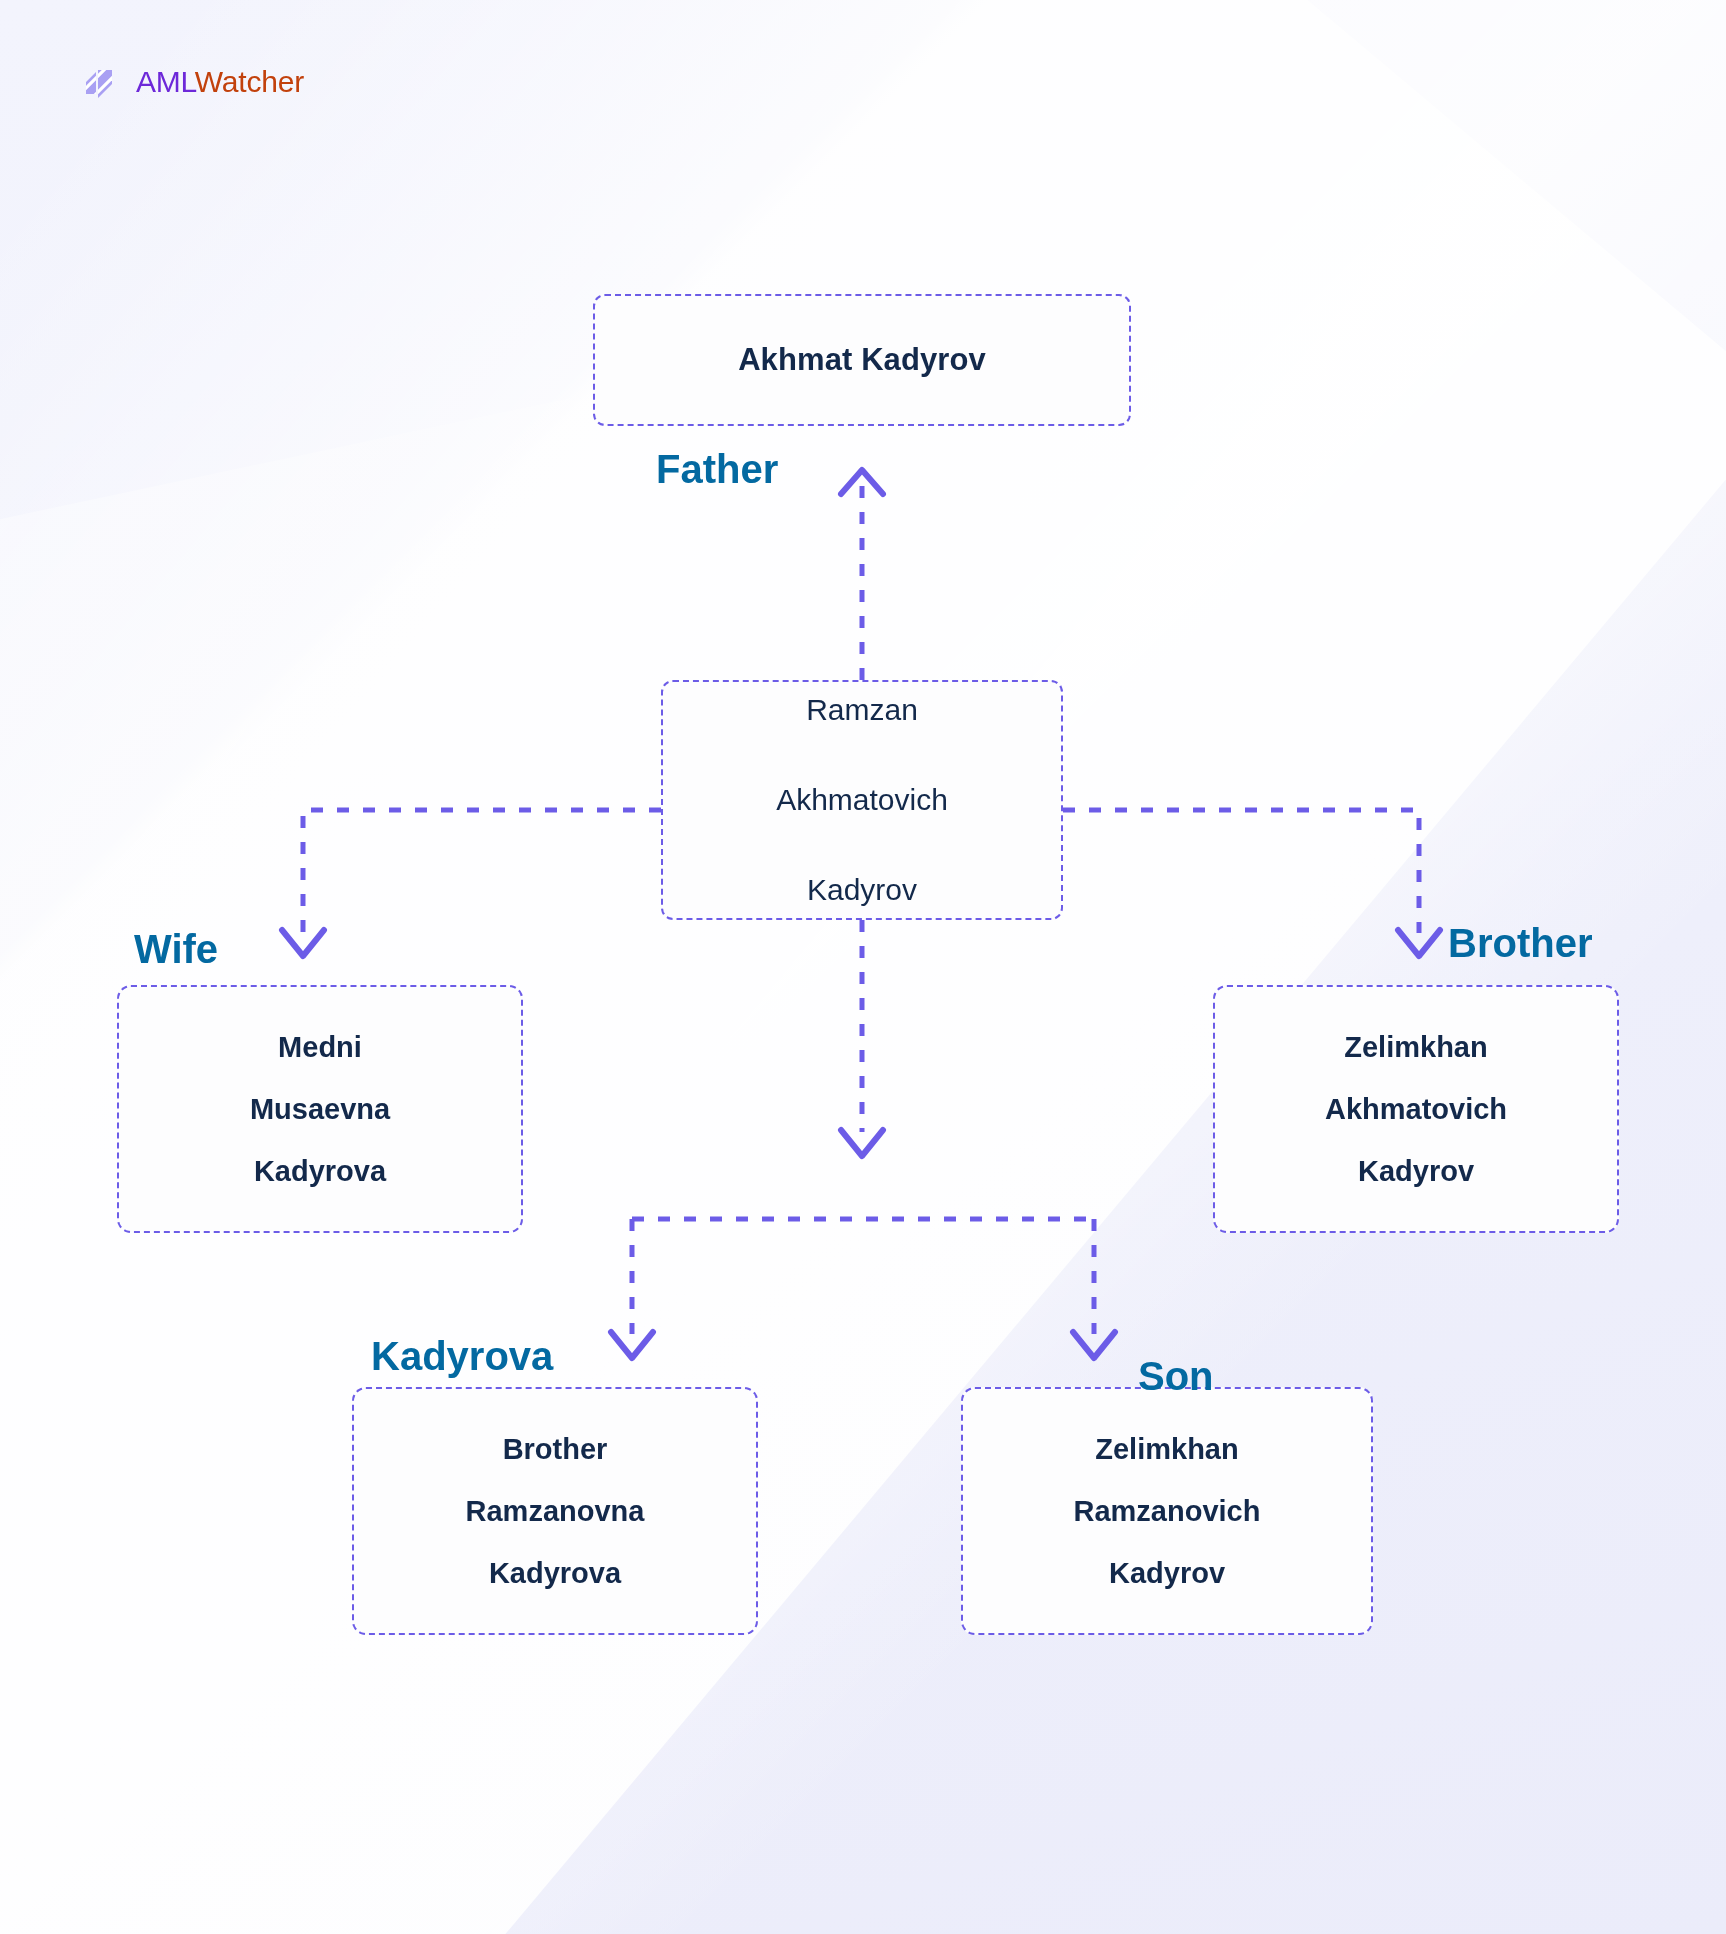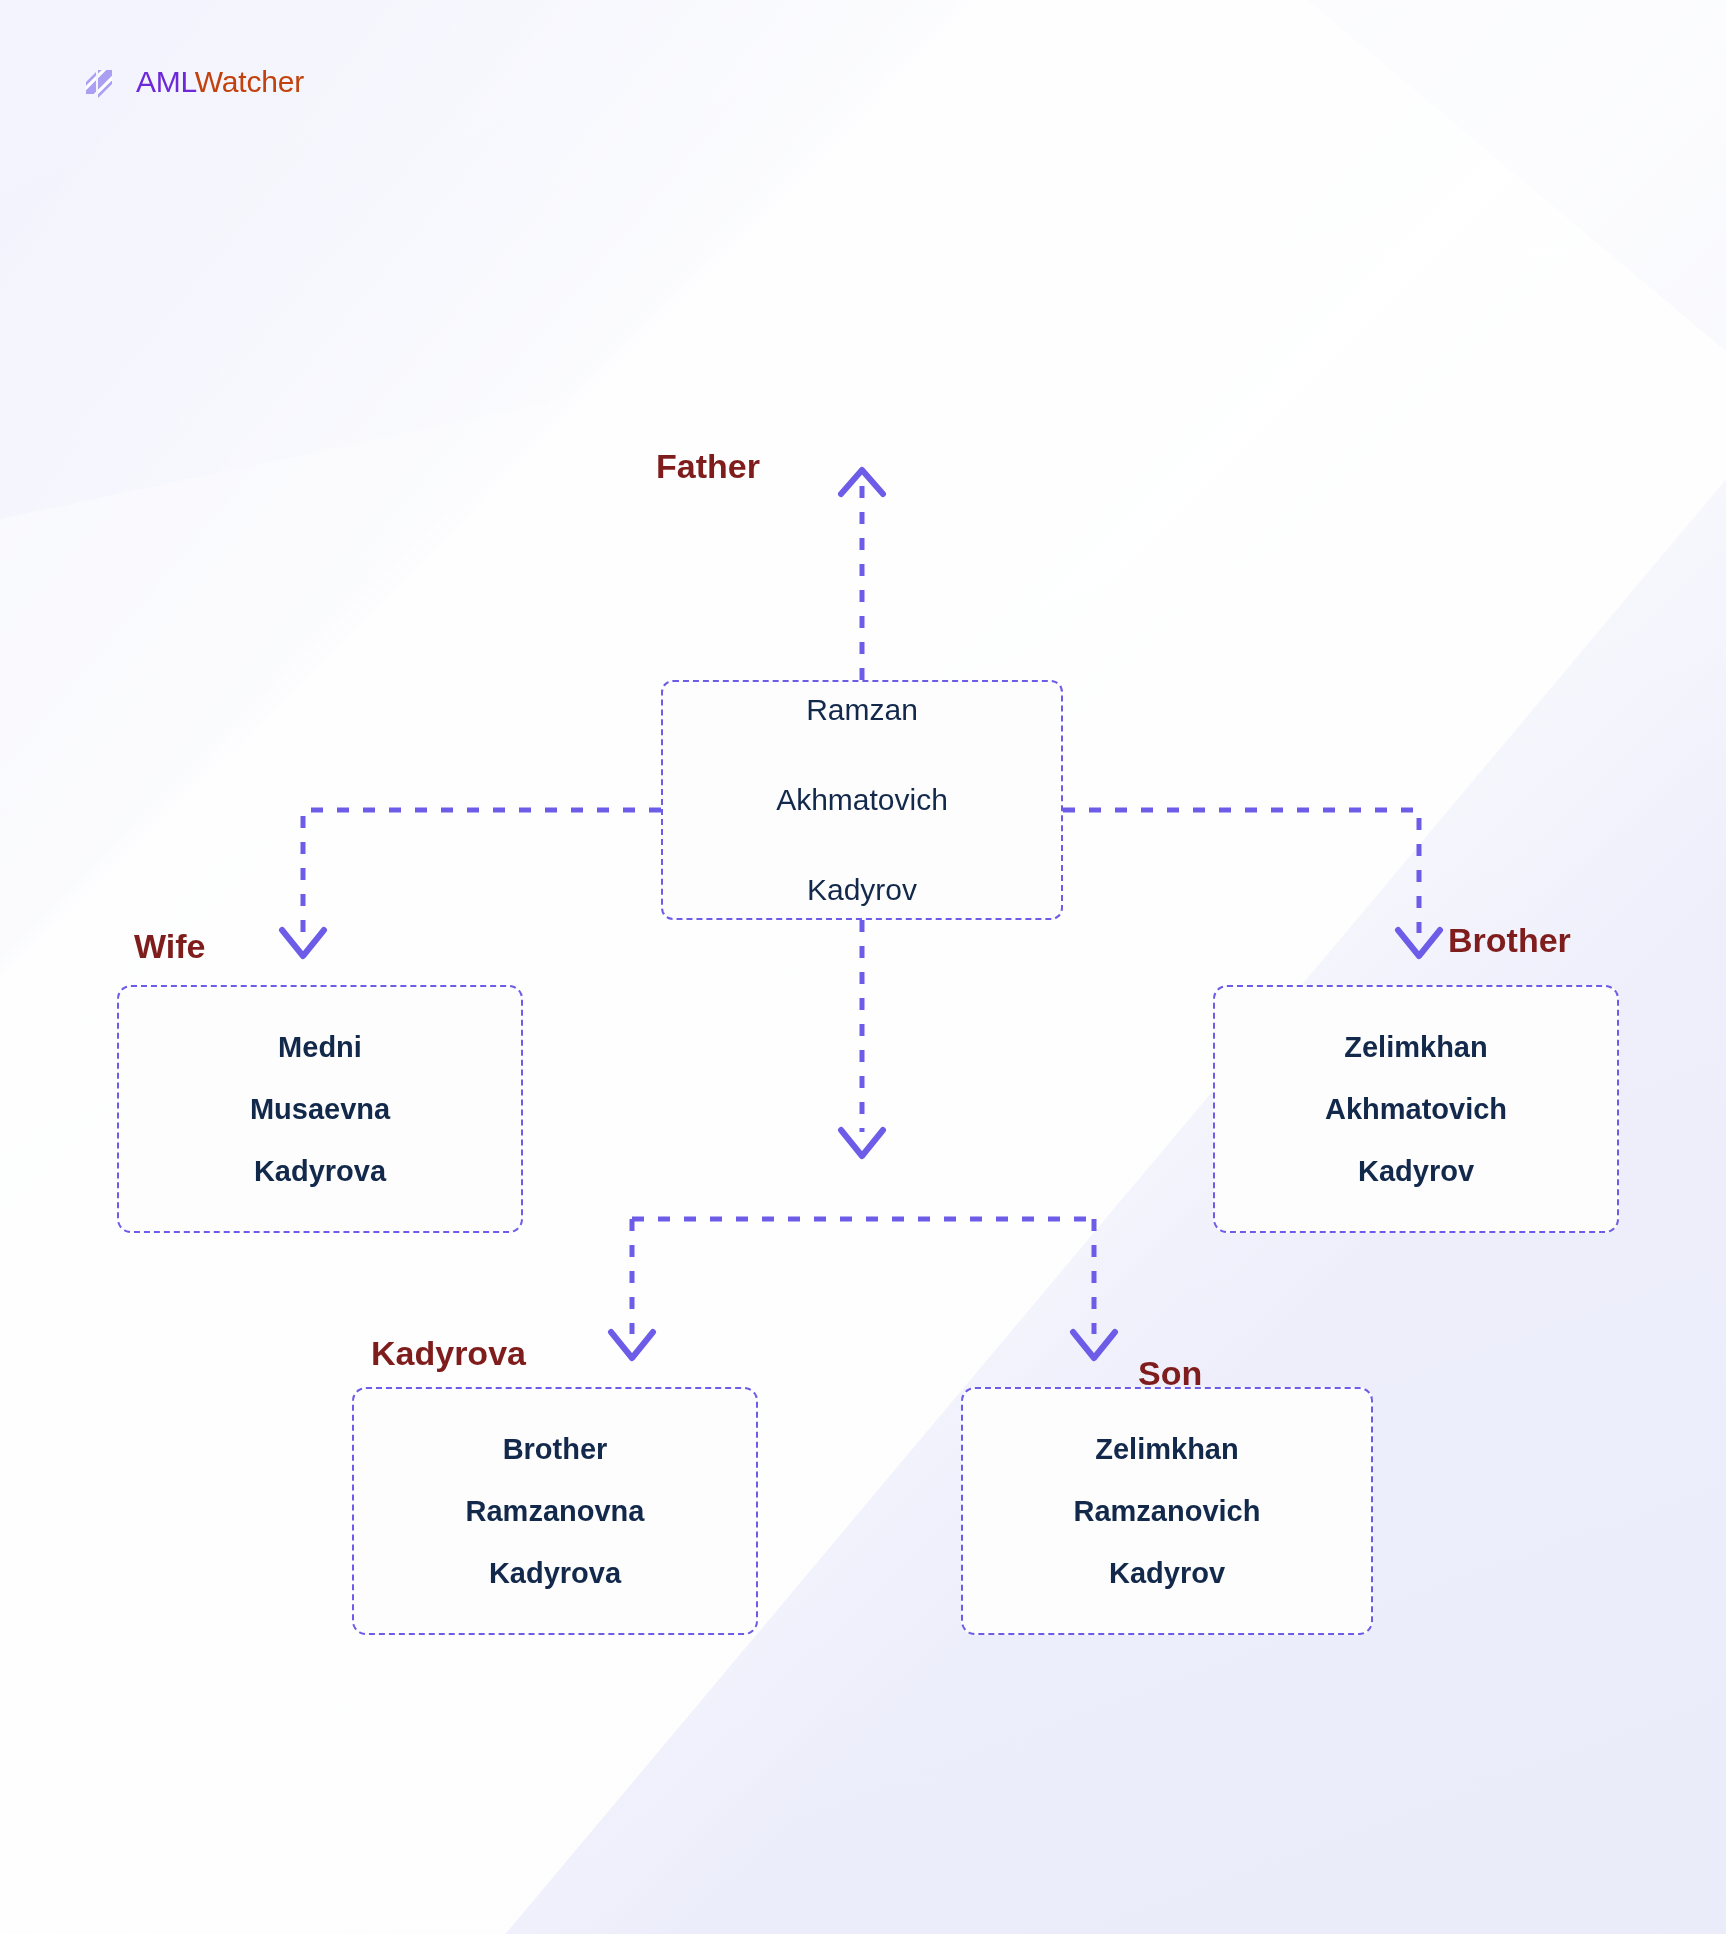--- a/index.html
+++ b/index.html
@@ -142,23 +142,23 @@
   
   #node-son {
     left: 961px; top: 1387px;
     width: 412px; height: 248px;
   }
   #node-son .line { font-size: 29px; font-weight: bold; line-height: 62px; }
 
   
   .rel-label {
     position: absolute;
-    font-size: 34px;
+    font-size: 40px;
     font-weight: bold;
-    color: #7f1d1d;
+    color: #0369a1;
     white-space: nowrap;
     z-index: 6;
   }
   #label-father   { left: 656px;  top: 447px; }
   #label-wife     { left: 134px;  top: 927px; }
   #label-brother  { left: 1448px; top: 921px; }
   #label-daughter { left: 371px;  top: 1334px; }
   #label-son      { left: 1138px; top: 1334px; margin-top: 20px; }
 </style>
 </head>
@@ -216,20 +216,23 @@
       <path d="M 1073 1332 L 1094 1358 L 1115 1332" stroke-width="6" stroke-linecap="round" stroke-linejoin="round"></path>
     </g>
   </svg>
 
   <div class="rel-label" id="label-father">Father</div>
   <div class="rel-label" id="label-wife">Wife</div>
   <div class="rel-label" id="label-brother">Brother</div>
   <div class="rel-label" id="label-daughter">Kadyrova</div>
   <div class="rel-label" id="label-son">Son</div>
 
+  <div class="node" id="node-father">
+    <span class="line">Akhmat Kadyrov</span>
+  </div>
 
   <div class="node" id="node-subject">
     <span class="line">Ramzan</span>
     <span class="line">Akhmatovich</span>
     <span class="line">Kadyrov</span>
   </div>
 
   <div class="node" id="node-wife">
     <span class="line">Medni</span>
     <span class="line">Musaevna</span>

